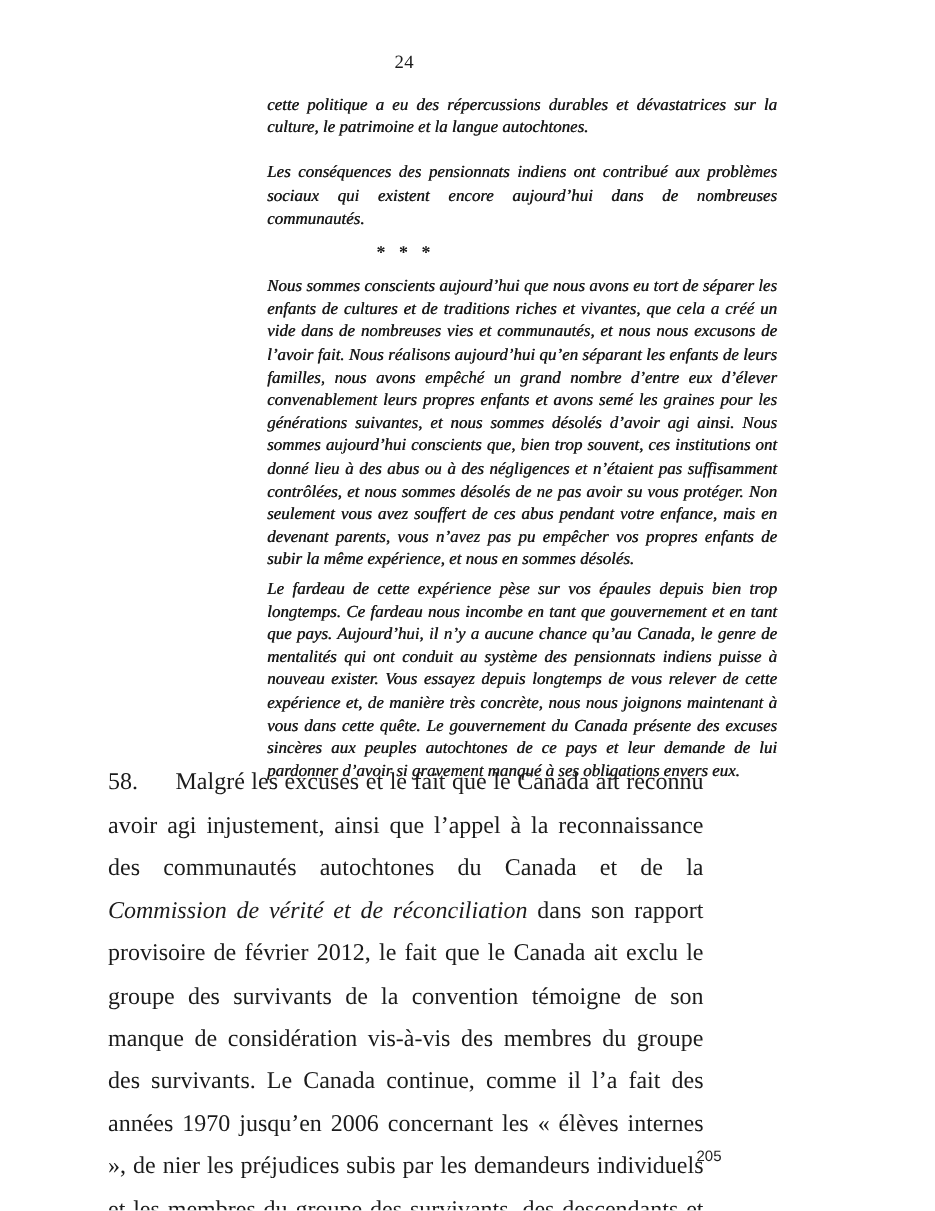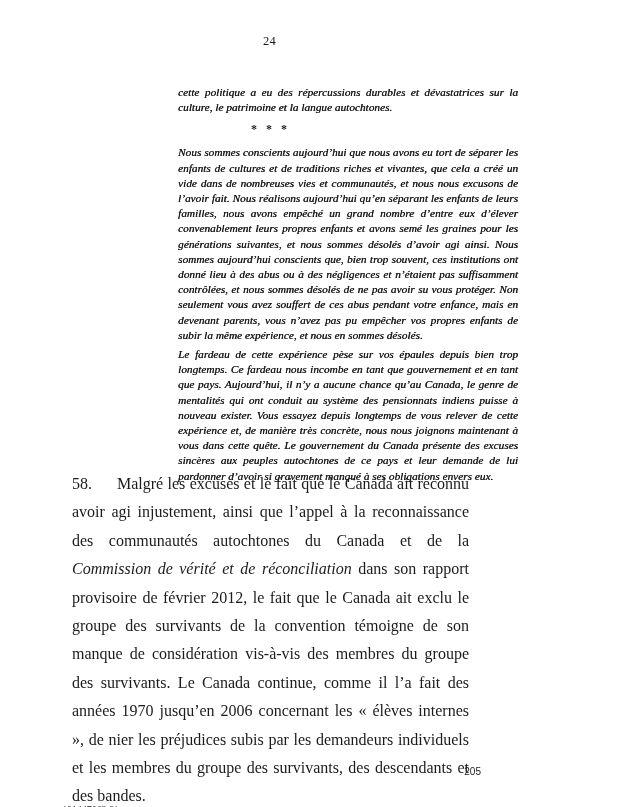--- a/index.html
+++ b/index.html
@@ -31,21 +31,21 @@
   .quote {
     margin-left: 106px;
     width: 340px;
     font-style: italic;
     font-size: 11.3px;
     line-height: 15.2px;
     text-align: justify;
     
     text-shadow: 0.3px 0 0 currentColor;
   }
-  .quote-1 { margin-top: 36px; }
+  .quote-1 { margin-top: 14px; }
   .quote-2 { margin-top: 15px; }
   .divider {
     margin-top: 7px;
     text-align: center;
     font-weight: bold;
     font-size: 12px;
     line-height: 15px;
     letter-spacing: 3px;
   }
   .quote-3 { margin-top: 8px; }
@@ -83,20 +83,21 @@
 <body>
 
 <div class="page">
 
   <div class="header-pageno">24</div>
 
   <div class="content">
 
     <div class="quote quote-1">cette politique a eu des répercussions durables et dévastatrices sur la culture, le patrimoine et la langue autochtones.</div>
 
+    <div class="quote quote-2">Les conséquences des pensionnats indiens ont contribué aux problèmes sociaux qui existent encore aujourd’hui dans de nombreuses communautés.</div>
 
     <div class="divider">* * *</div>
 
     <div class="quote quote-3">Nous sommes conscients aujourd’hui que nous avons eu tort de séparer les enfants de cultures et de traditions riches et vivantes, que cela a créé un vide dans de nombreuses vies et communautés, et nous nous excusons de l’avoir fait.  Nous réalisons aujourd’hui qu’en séparant les enfants de leurs familles, nous avons empêché un grand nombre d’entre eux d’élever convenablement leurs propres enfants et avons semé les graines pour les générations suivantes, et nous sommes désolés d’avoir agi ainsi.  Nous sommes aujourd’hui conscients que, bien trop souvent, ces institutions ont donné lieu à des abus ou à des négligences et n’étaient pas suffisamment contrôlées, et nous sommes désolés de ne pas avoir su vous protéger.  Non seulement vous avez souffert de ces abus pendant votre enfance, mais en devenant parents, vous n’avez pas pu empêcher vos propres enfants de subir la même expérience, et nous en sommes désolés.</div>
 
     <div class="quote quote-4">Le fardeau de cette expérience pèse sur vos épaules depuis bien trop longtemps.  Ce fardeau nous incombe en tant que gouvernement et en tant que pays.  Aujourd’hui, il n’y a aucune chance qu’au Canada, le genre de mentalités qui ont conduit au système des pensionnats indiens puisse à nouveau exister. Vous essayez depuis longtemps de vous relever de cette expérience et, de manière très concrète, nous nous joignons maintenant à vous dans cette quête. Le gouvernement du Canada présente des excuses sincères aux peuples autochtones de ce pays et leur demande de lui pardonner d’avoir si gravement manqué à ses obligations envers eux.</div>
 
     <p class="para"><span class="para-num">58.</span><span>Malgré les excuses et le fait que le Canada ait reconnu avoir agi injustement, ainsi que l’appel à la reconnaissance des communautés autochtones du Canada et de la </span><span class="inline-italic">Commission de vérité et de réconciliation</span><span> dans son rapport provisoire de février 2012, le fait que le Canada ait exclu le groupe des survivants de la convention témoigne de son manque de considération vis-à-vis des membres du groupe des survivants.  Le Canada continue, comme il l’a fait des années 1970 jusqu’en 2006 concernant les « élèves internes », de nier les préjudices subis par les demandeurs individuels et les membres du groupe des survivants, des descendants et des bandes.</span></p>
 
     <div class="docid">{01447063.2}</div>

